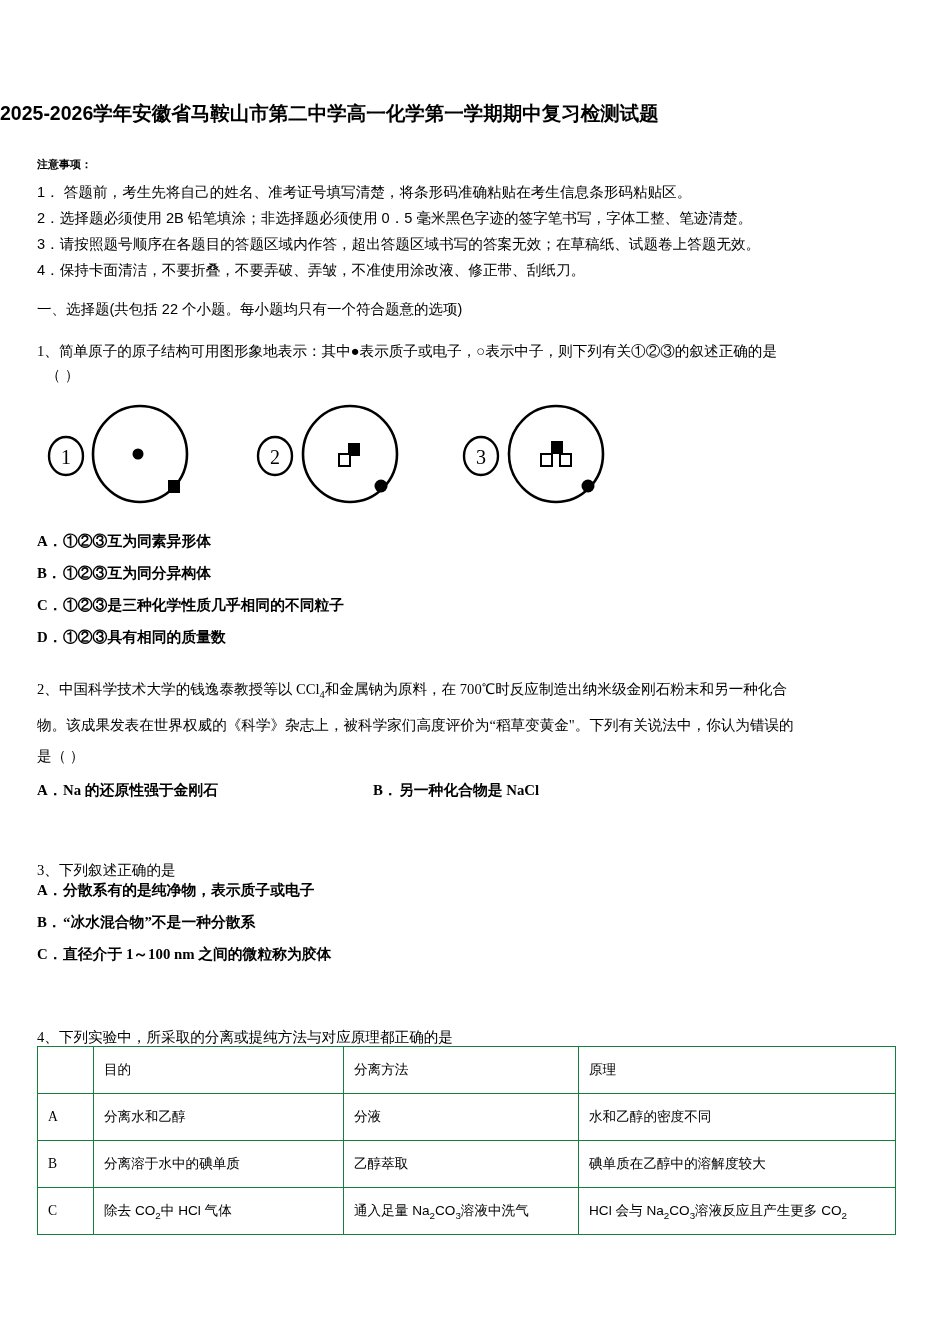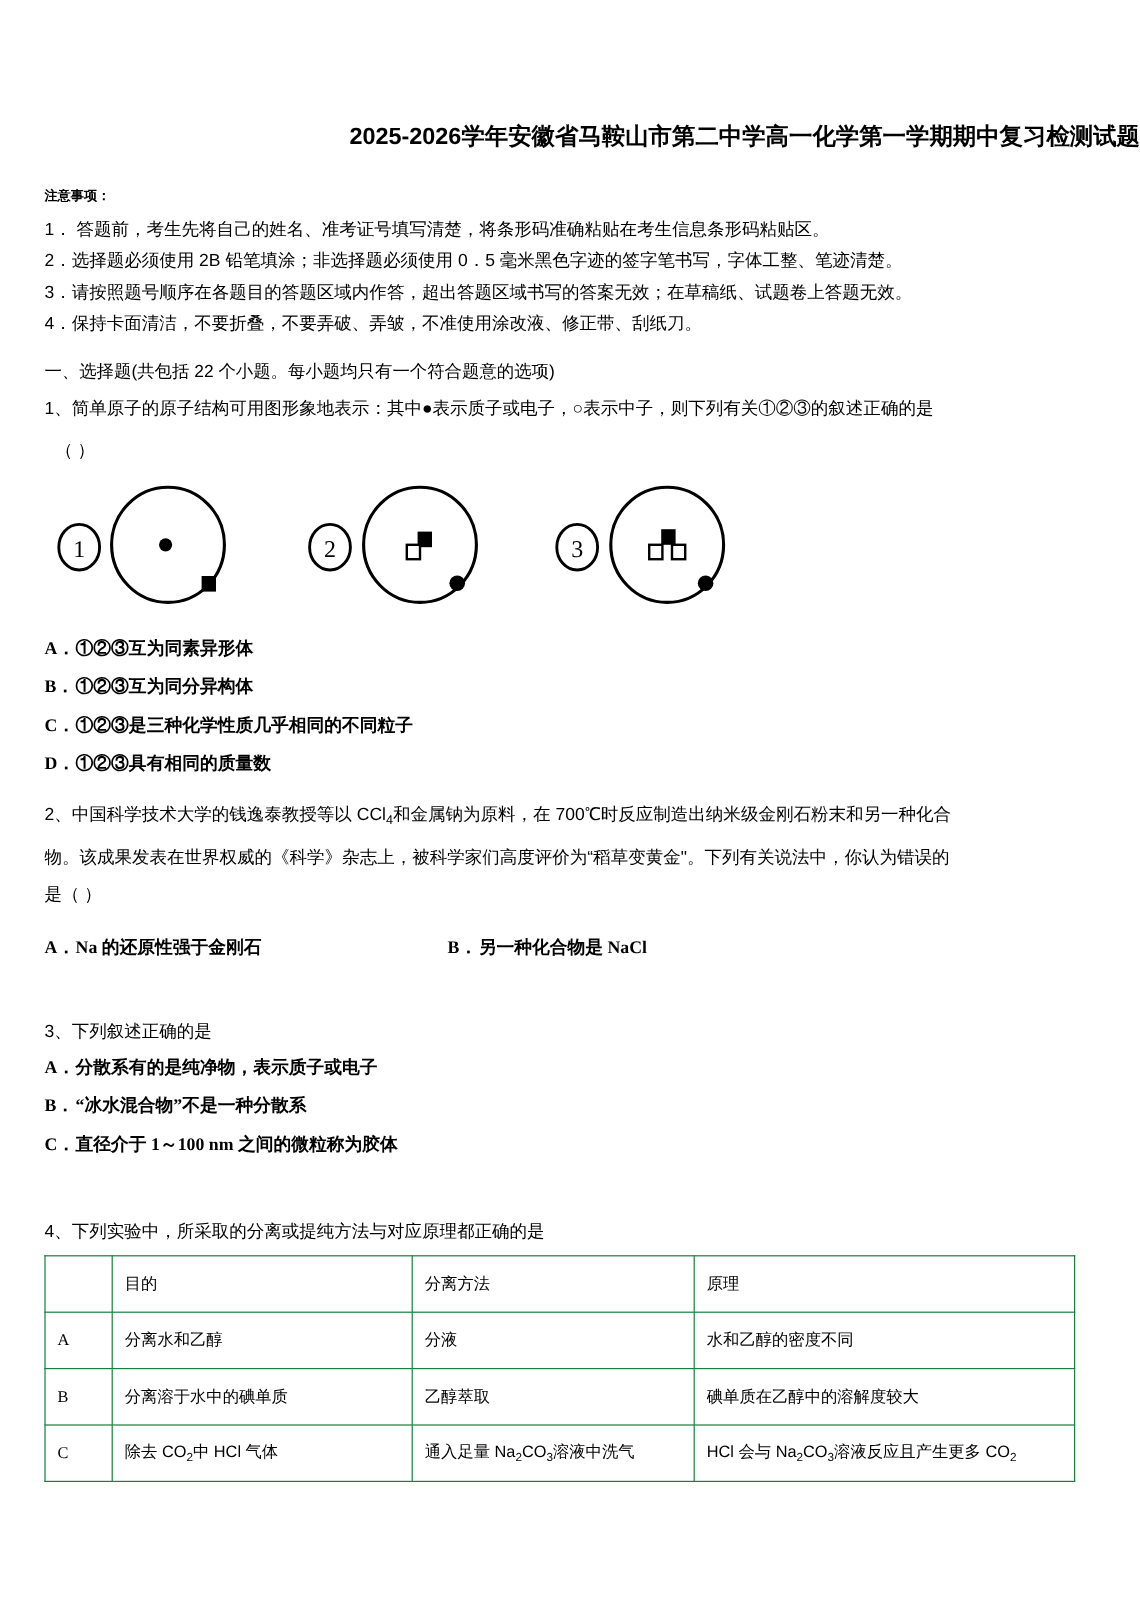--- a/index.html
+++ b/index.html
@@ -21,21 +21,21 @@
     height: 1344px;
     padding: 0;
   }
 
   
   .doc-title {
     position: absolute;
     left: 0;
     right: 0;
     top: 100px;
-    text-align: right;
+    text-align: left;
     font-family: "Liberation Sans", "DejaVu Sans", sans-serif;
     font-weight: bold;
     font-size: 19.5px;
     letter-spacing: 0px;
     white-space: nowrap;
   }
 
   
   .notice-block {
     position: absolute;
@@ -63,22 +63,23 @@
     left: 37px;
     top: 300px;
     font-size: 14.5px;
     font-family: "Liberation Sans", "DejaVu Sans", sans-serif;
     white-space: nowrap;
   }
 
   
   .q-stem {
     font-size: 14.6px;
-    font-family: Liberation Sans, sans-serif;
+    font-family: Liberation Serif, serif;
     line-height: 31px;
+    margin-top: 10px;
   }
   .opt {
     font-size: 14.8px;
     font-family: "Liberation Serif", "DejaVu Serif", serif;
     font-weight: bold;
     line-height: 32px;
     white-space: nowrap;
   }
   .opt .lab {
     display: inline-block;

